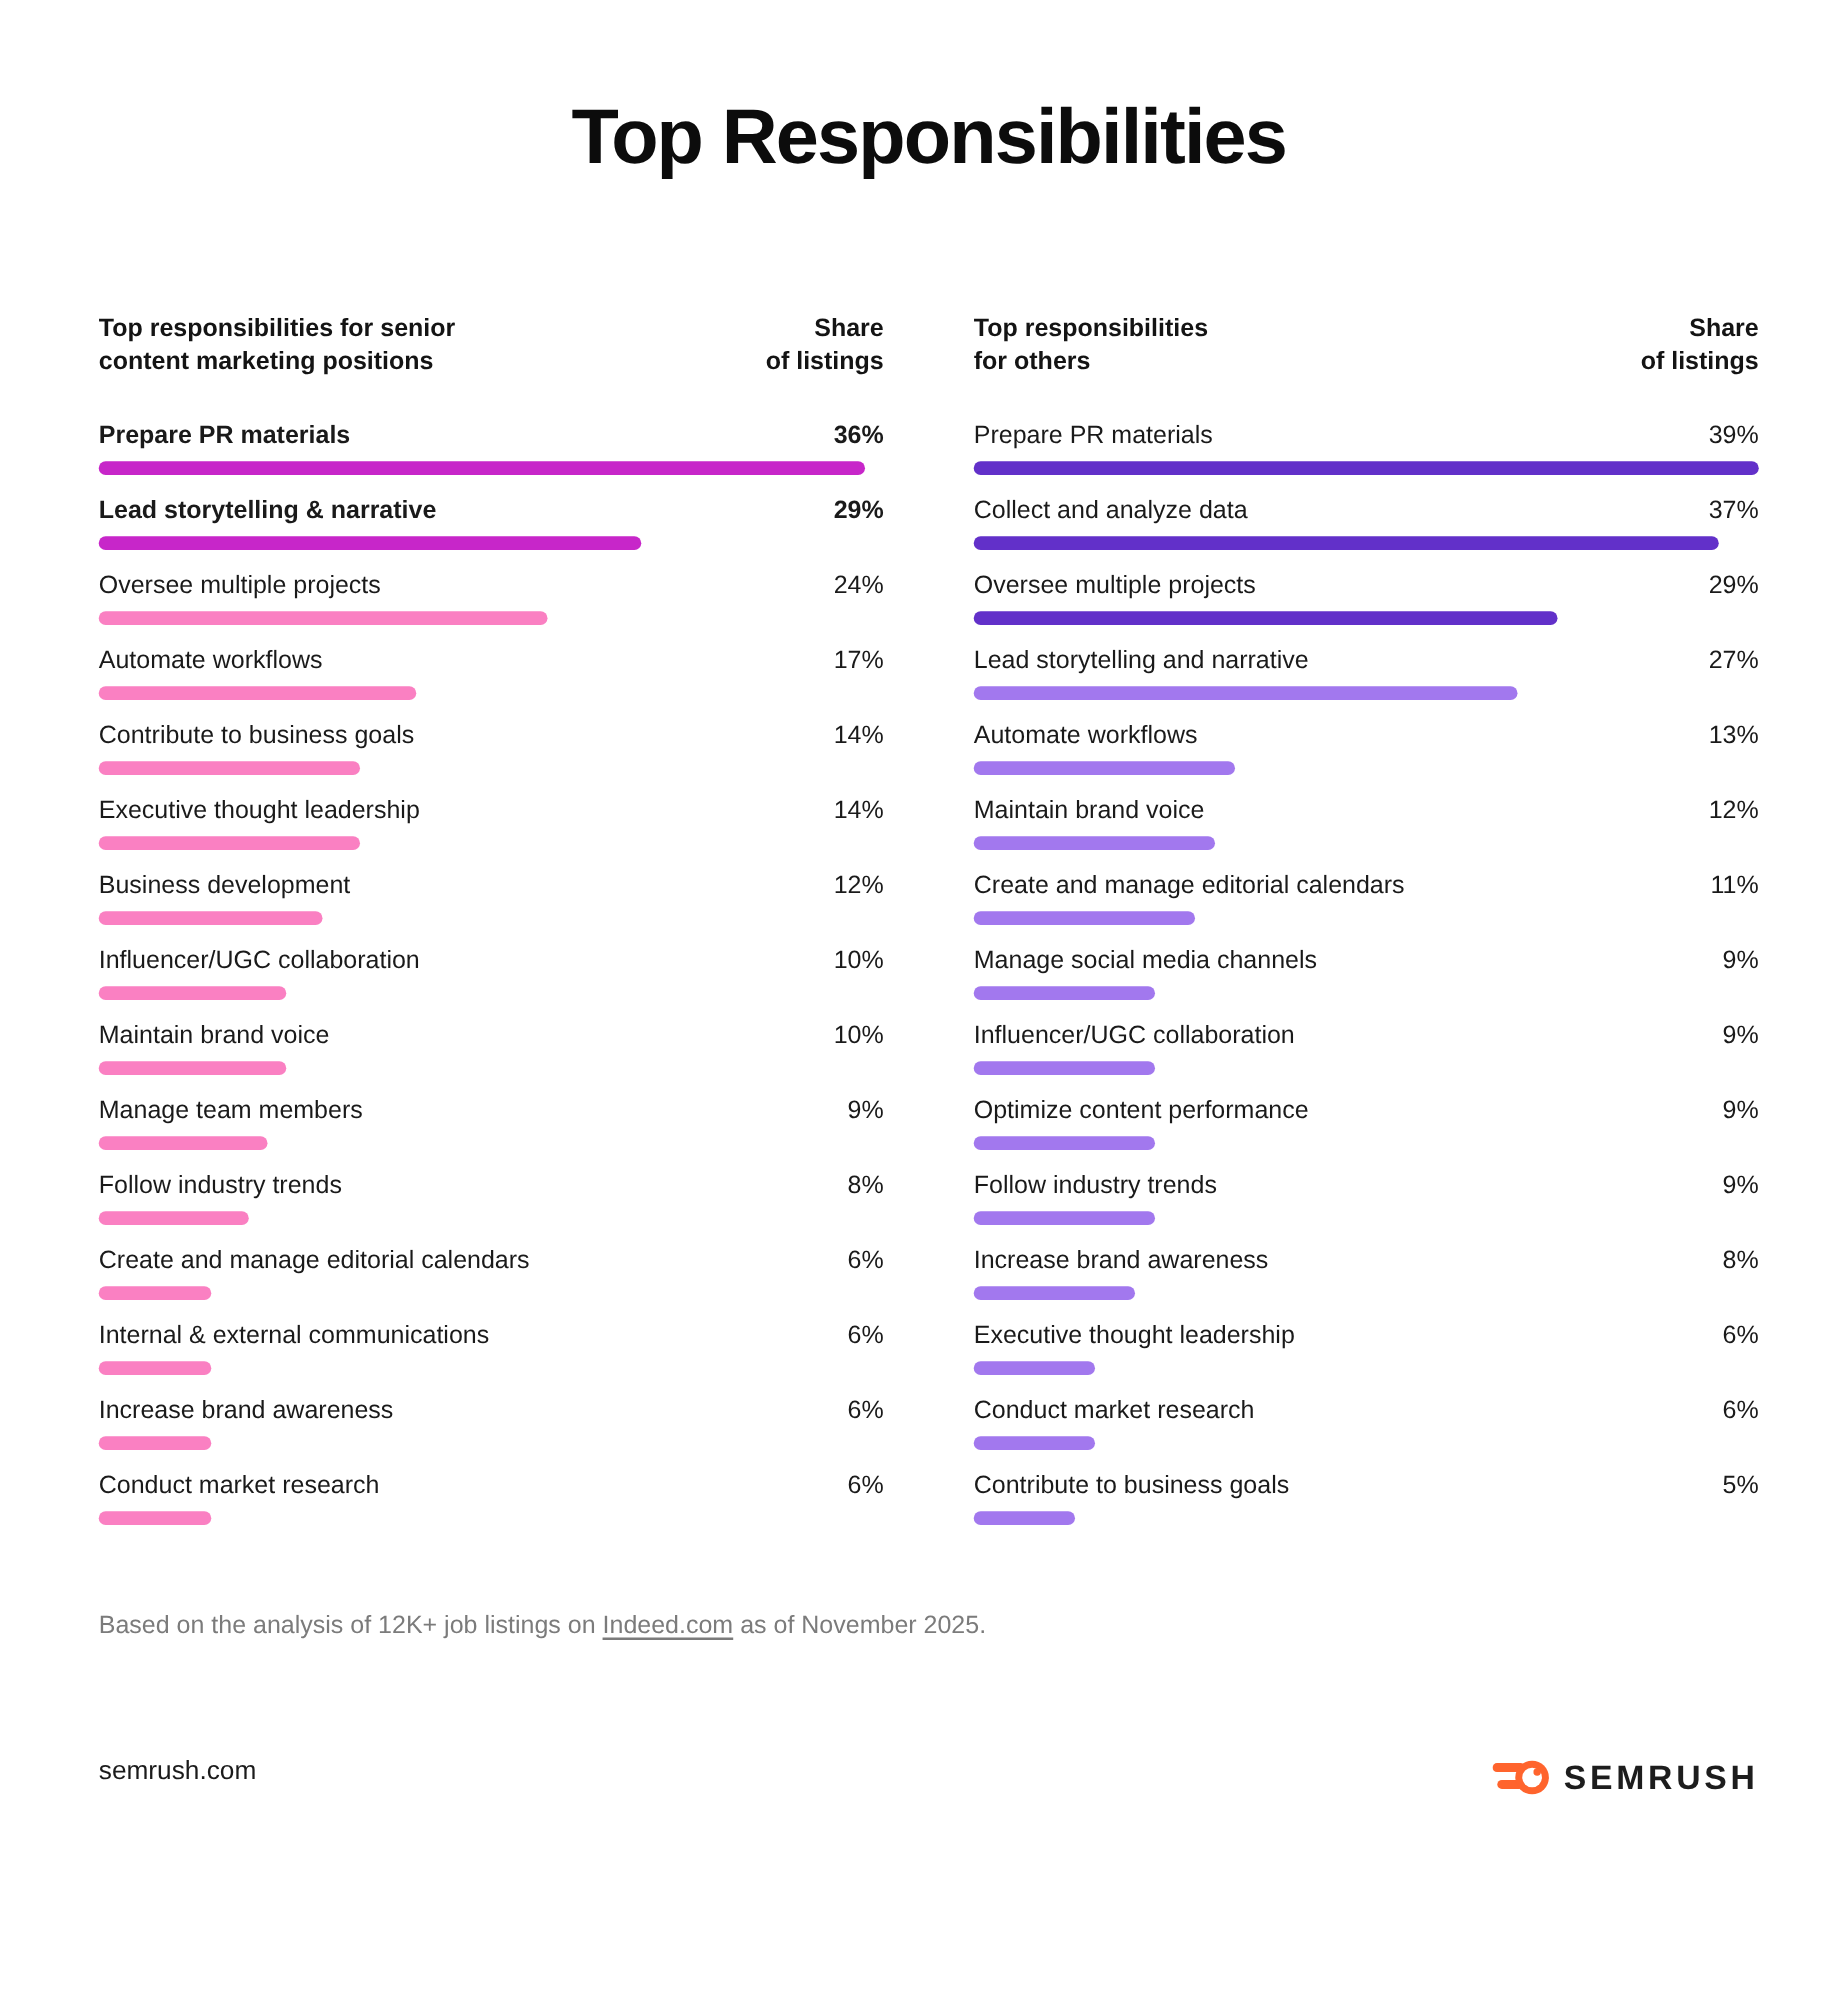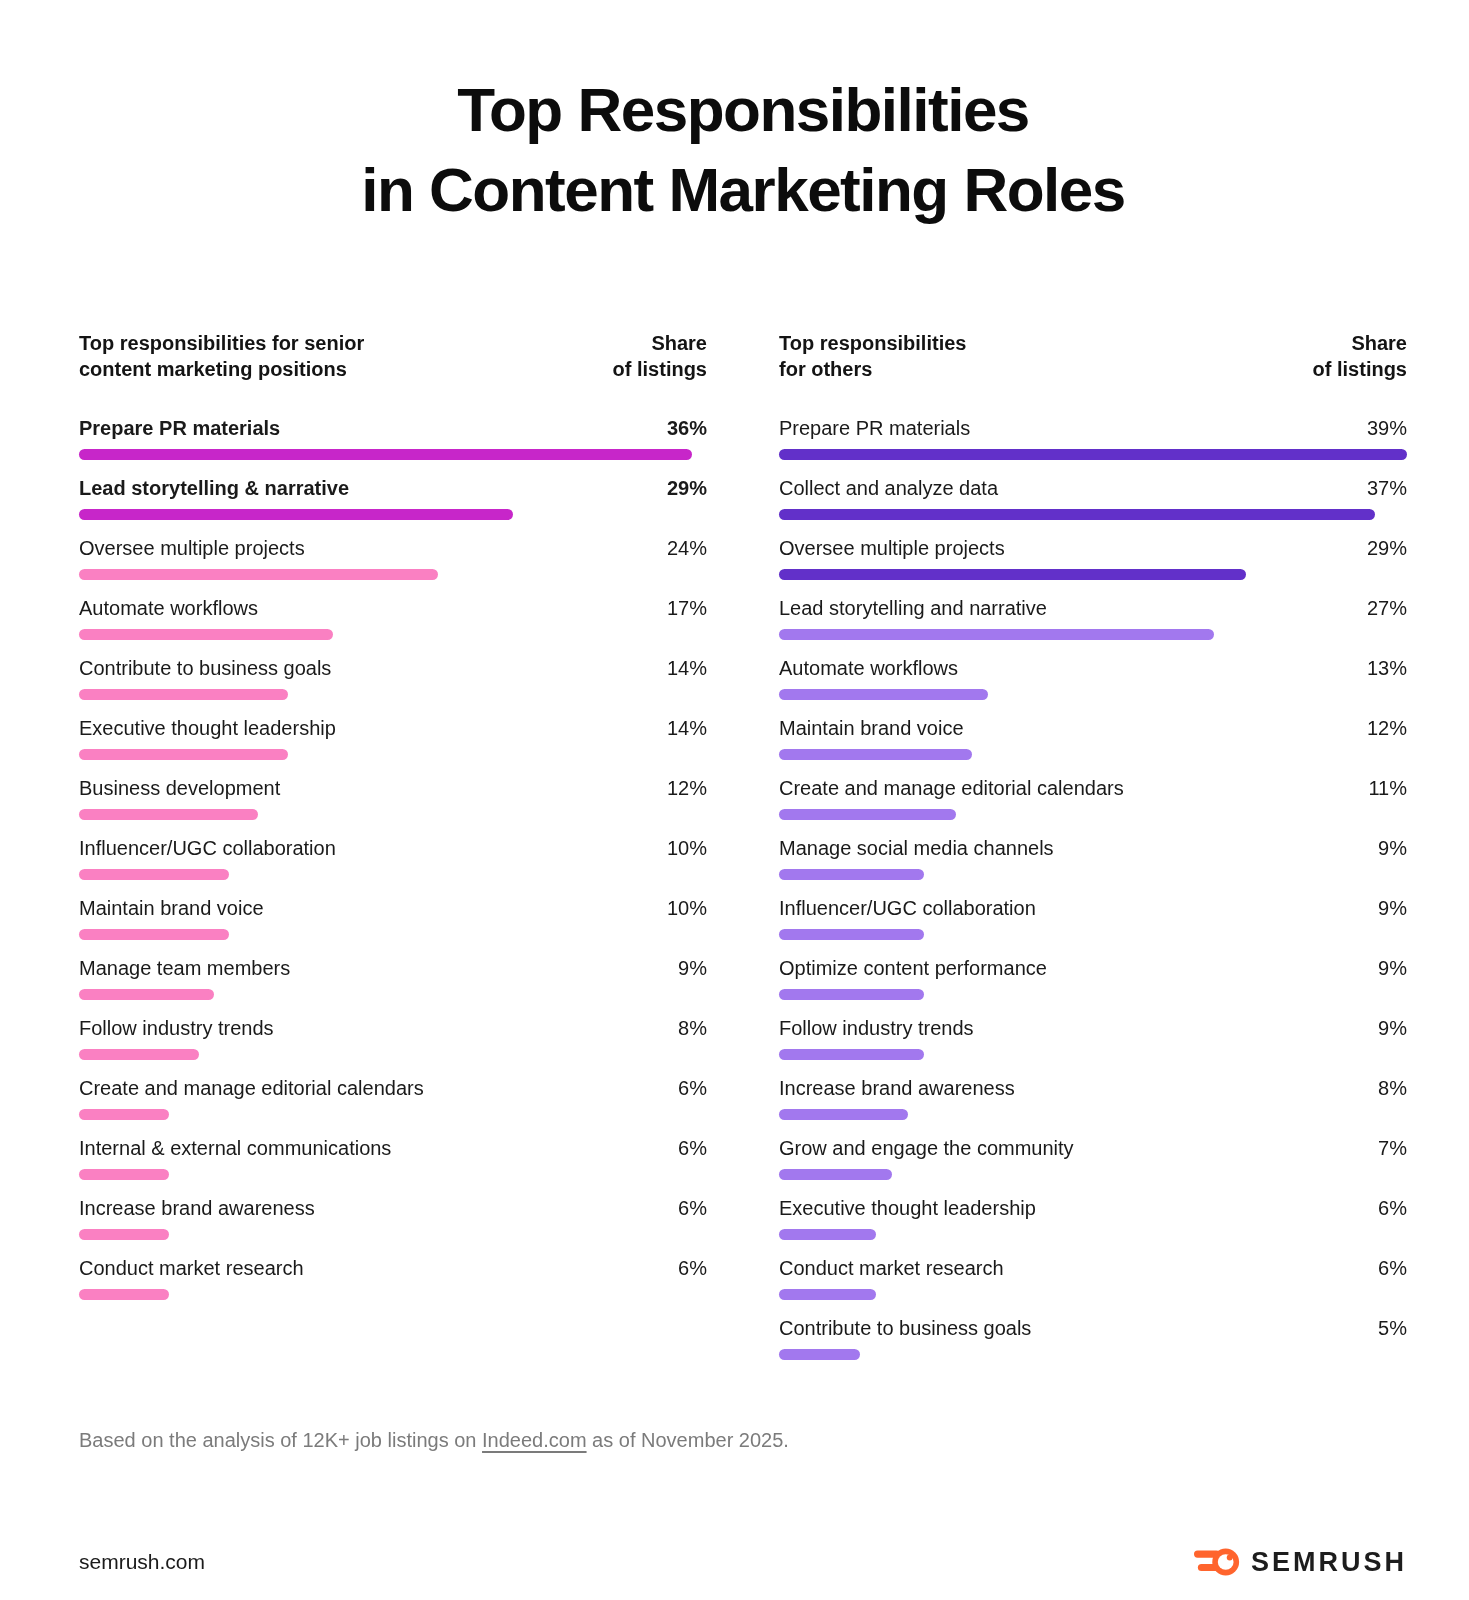--- a/index.html
+++ b/index.html
@@ -28,33 +28,32 @@
   .row { height:60px; }
   .row-line { display:flex; justify-content:space-between; font-size:20px; line-height:26px; color:#1a1a1a; }
   .row.emph .row-line { font-weight:600; }
   .row-label { white-space:nowrap; }
   .row-value { white-space:nowrap; }
   .bar { height:11px; border-radius:6px; margin-top:8px; }
 
   .footnote { margin:52px 0 0 0; font-size:20px; line-height:26px; color:#7b7b7b; }
   .footnote .src-link { text-decoration:underline; text-underline-offset:4px; color:#7b7b7b; cursor:pointer; }
 
-  .bottombar { display:flex; justify-content:space-between; align-items:center; margin-top:92px;gap:32px; }
+  .bottombar { display:flex; justify-content:space-between; align-items:flex-start; margin-top:92px;gap:32px; }
   .site { font-size:21px; color:#1b1b1b; }
   .brand { display:flex; align-items:center; gap:9px; }
   .brand-name { font-size:27px; font-weight:700; letter-spacing:3px; color:#1d1d1d; }
 </style>
 </head>
 <body>
 
 <div class="page">
 
   <h1 class="title">
     <span>Top Responsibilities</span><br>
-    <span>in Content Marketing Roles</span>
   </h1>
 
   <div class="columns">
 
     <section class="col">
       <div class="col-header">
         <div class="col-title">Top responsibilities for senior
 content marketing positions</div>
         <div class="share-header">Share
 of listings</div>
@@ -252,27 +251,20 @@
               <span class="row-value">9%</span>
             </div>
             <div class="bar" style="width: 23.0769%; background: rgb(162, 120, 238);"></div>
           </div>
           <div class="row">
             <div class="row-line">
               <span class="row-label">Increase brand awareness</span>
               <span class="row-value">8%</span>
             </div>
             <div class="bar" style="width: 20.5128%; background: rgb(162, 120, 238);"></div>
-          </div>
-          <div class="row">
-            <div class="row-line">
-              <span class="row-label">Grow and engage the community</span>
-              <span class="row-value">7%</span>
-            </div>
-            <div class="bar" style="width: 17.9487%; background: rgb(162, 120, 238);"></div>
           </div>
           <div class="row">
             <div class="row-line">
               <span class="row-label">Executive thought leadership</span>
               <span class="row-value">6%</span>
             </div>
             <div class="bar" style="width: 15.3846%; background: rgb(162, 120, 238);"></div>
           </div>
           <div class="row">
             <div class="row-line">

